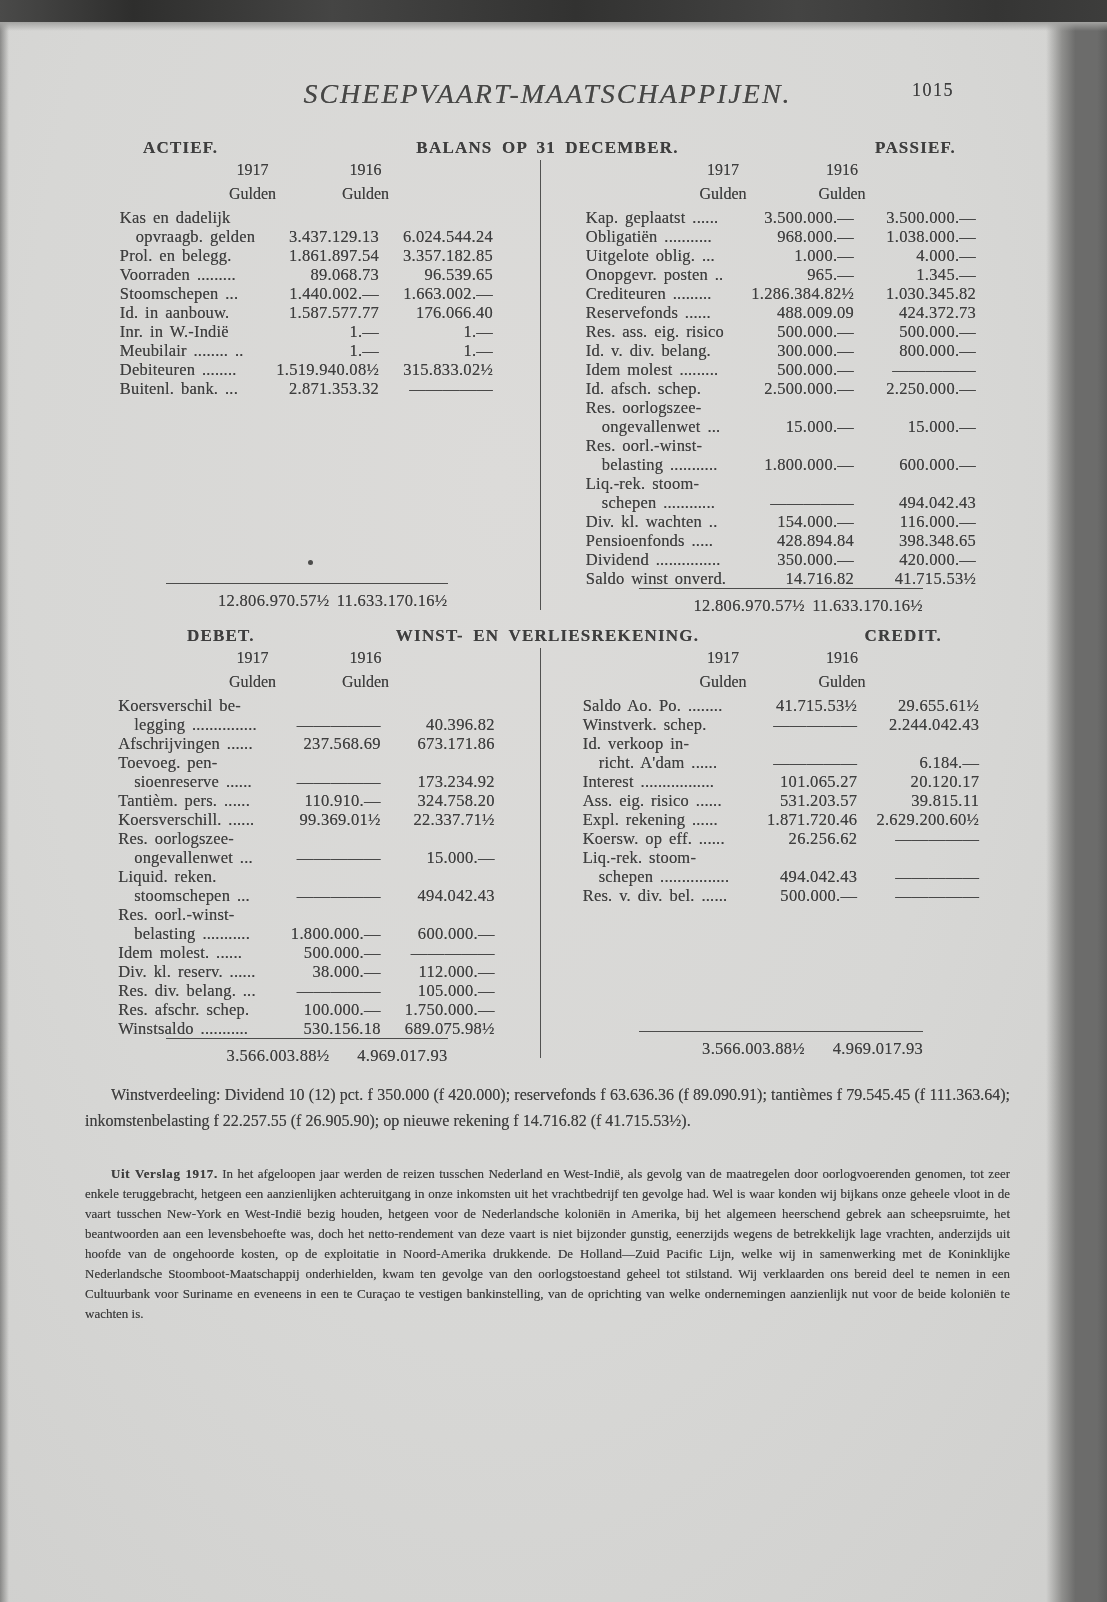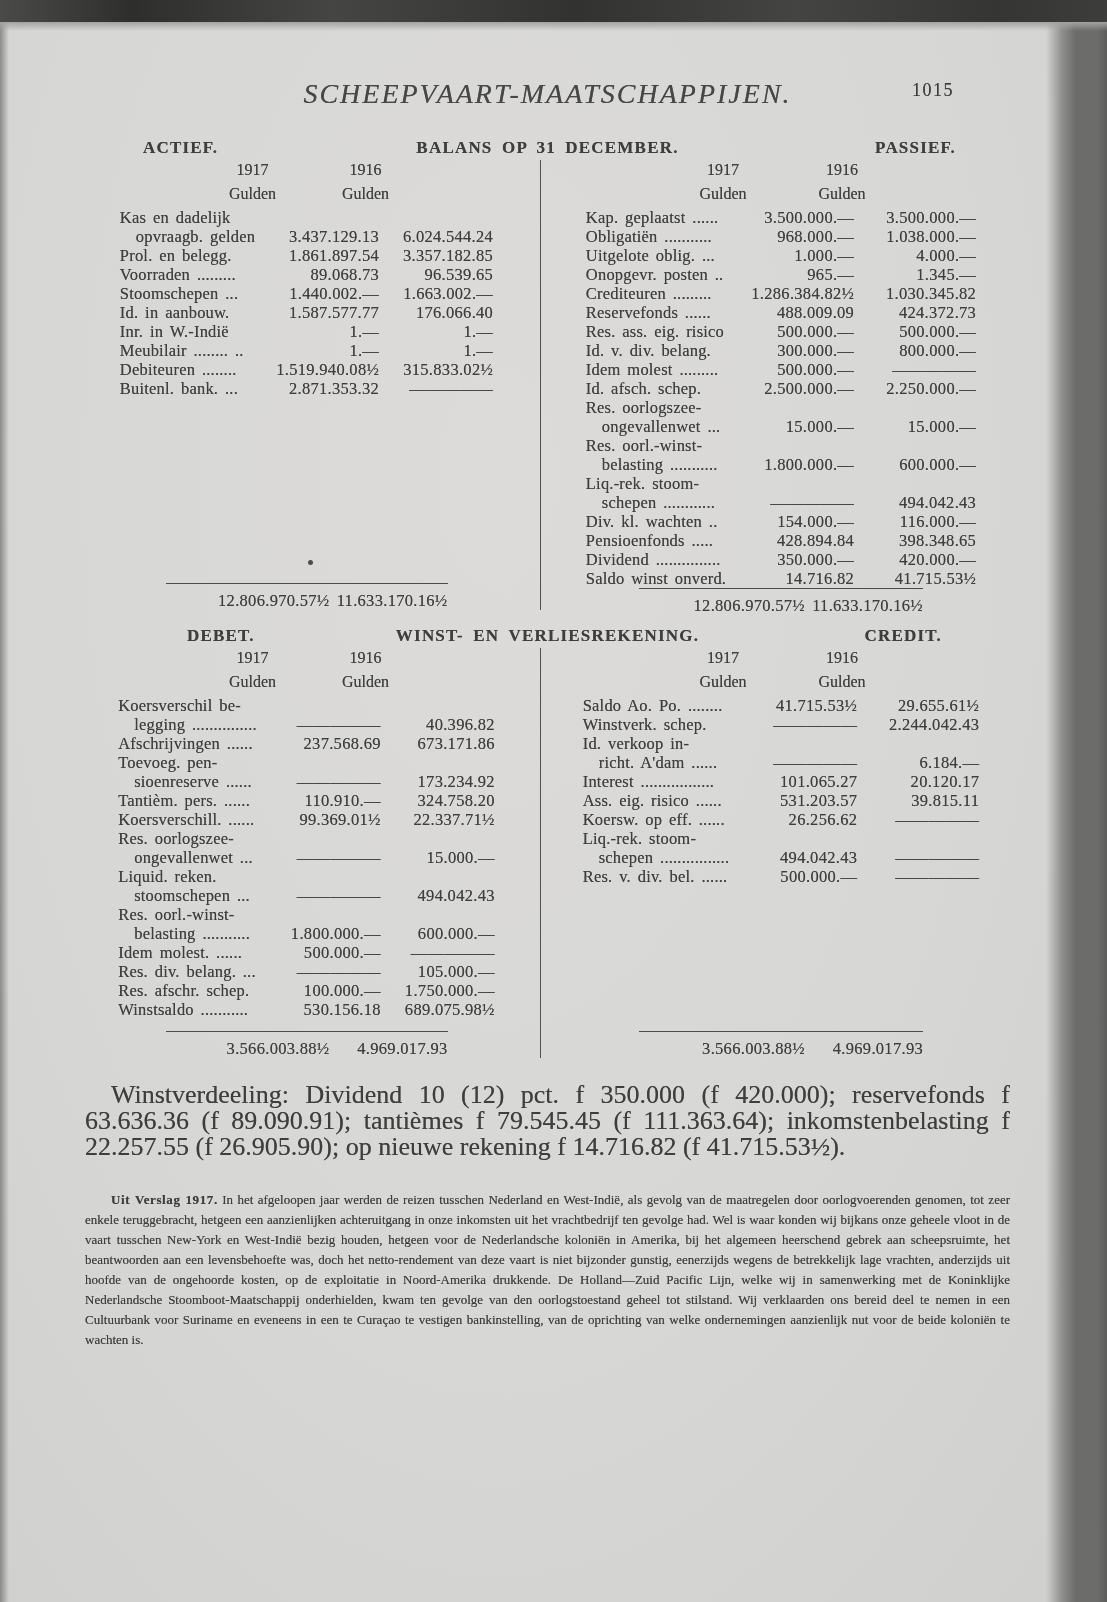--- a/index.html
+++ b/index.html
@@ -61,21 +61,21 @@
   .half-r .v17 { width:122px; } .half-r .v16 { width:116px; }
 
   .totalrow { display:flex; margin-top:auto; font-size:16.5px; line-height:19px; }
   .totalrow .tv { margin-left:auto; display:flex; border-top:1.4px solid #4c4c4b;
     padding-top:7px; padding-left:40px; }
   .totalrow .tv span { text-align:right; white-space:nowrap; letter-spacing:.3px; }
   .half-l .t17 { width:124px; } .half-l .t16 { width:118px; }
   .half-r .t17 { width:126px; } .half-r .t16 { width:118px; }
 
   .paras { margin-top:24px; }
-  .p1 { font-size:26px; line-height:26px; text-align:justify; text-indent:26px;
+  .p1 { font-size:16px; line-height:26px; text-align:justify; text-indent:26px;
     margin-bottom:18px; color:#3e3e3e; }
   .p2 { font-size:13px; line-height:20px; text-align:justify; text-indent:26px;margin-top:30px; }
   .p2 .lead { font-weight:bold; letter-spacing:.6px; }
 </style>
 </head>
 <body>
 
 <div class="page">
 
   <div class="pghead">
@@ -462,20 +462,28 @@
 
   <div class="trow">
     <div class="tlabel">
       <span class="l1">Idem molest. ......</span>
 
     </div>
     <span class="tval v17">500.000.—</span>
     <span class="tval v16">—————</span>
   </div>
 
+  <div class="trow">
+    <div class="tlabel">
+      <span class="l1">Div. kl. reserv. ......</span>
+
+    </div>
+    <span class="tval v17">38.000.—</span>
+    <span class="tval v16">112.000.—</span>
+  </div>
 
   <div class="trow">
     <div class="tlabel">
       <span class="l1">Res. div. belang. ...</span>
 
     </div>
     <span class="tval v17">—————</span>
     <span class="tval v16">105.000.—</span>
   </div>
 
@@ -555,20 +563,28 @@
 
   <div class="trow">
     <div class="tlabel">
       <span class="l1">Ass. eig. risico ......</span>
 
     </div>
     <span class="tval v17">531.203.57</span>
     <span class="tval v16">39.815.11</span>
   </div>
 
+  <div class="trow">
+    <div class="tlabel">
+      <span class="l1">Expl. rekening ......</span>
+
+    </div>
+    <span class="tval v17">1.871.720.46</span>
+    <span class="tval v16">2.629.200.60½</span>
+  </div>
 
   <div class="trow">
     <div class="tlabel">
       <span class="l1">Koersw. op eff. ......</span>
 
     </div>
     <span class="tval v17">26.256.62</span>
     <span class="tval v16">—————</span>
   </div>
 

